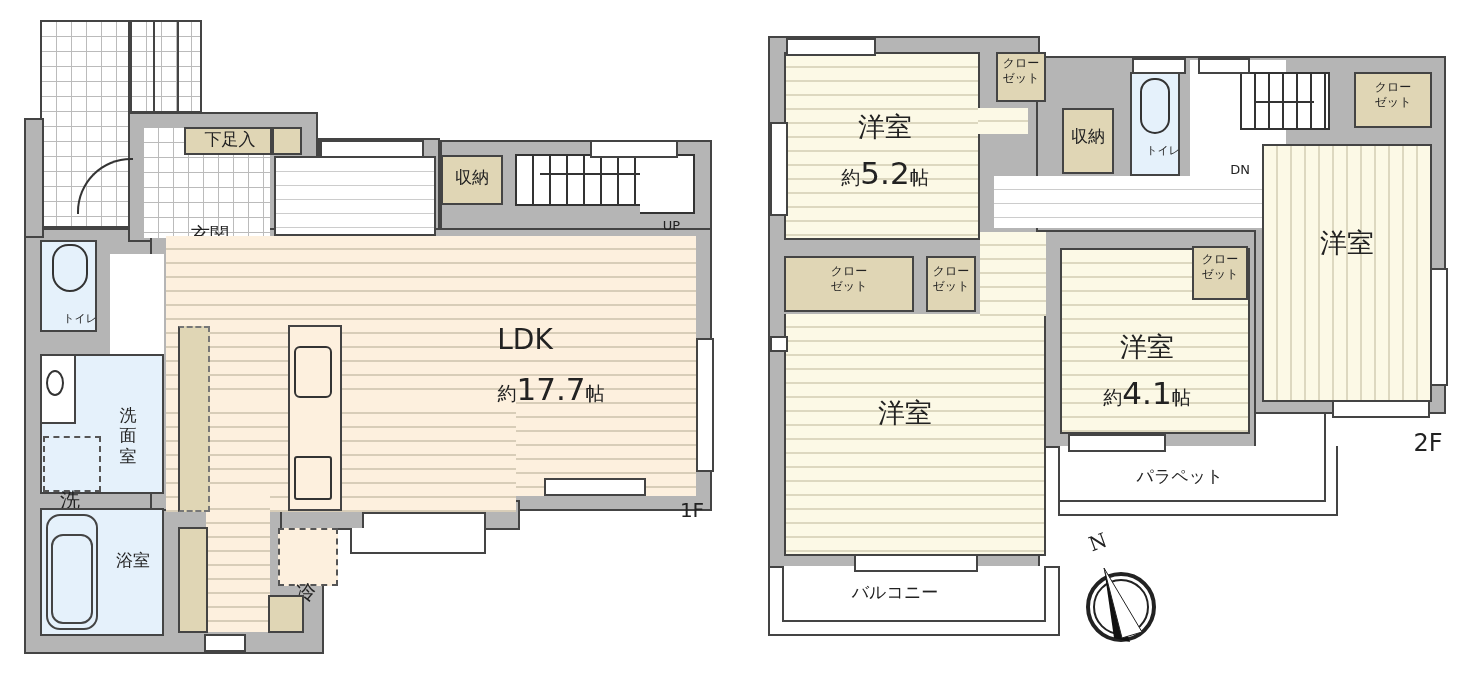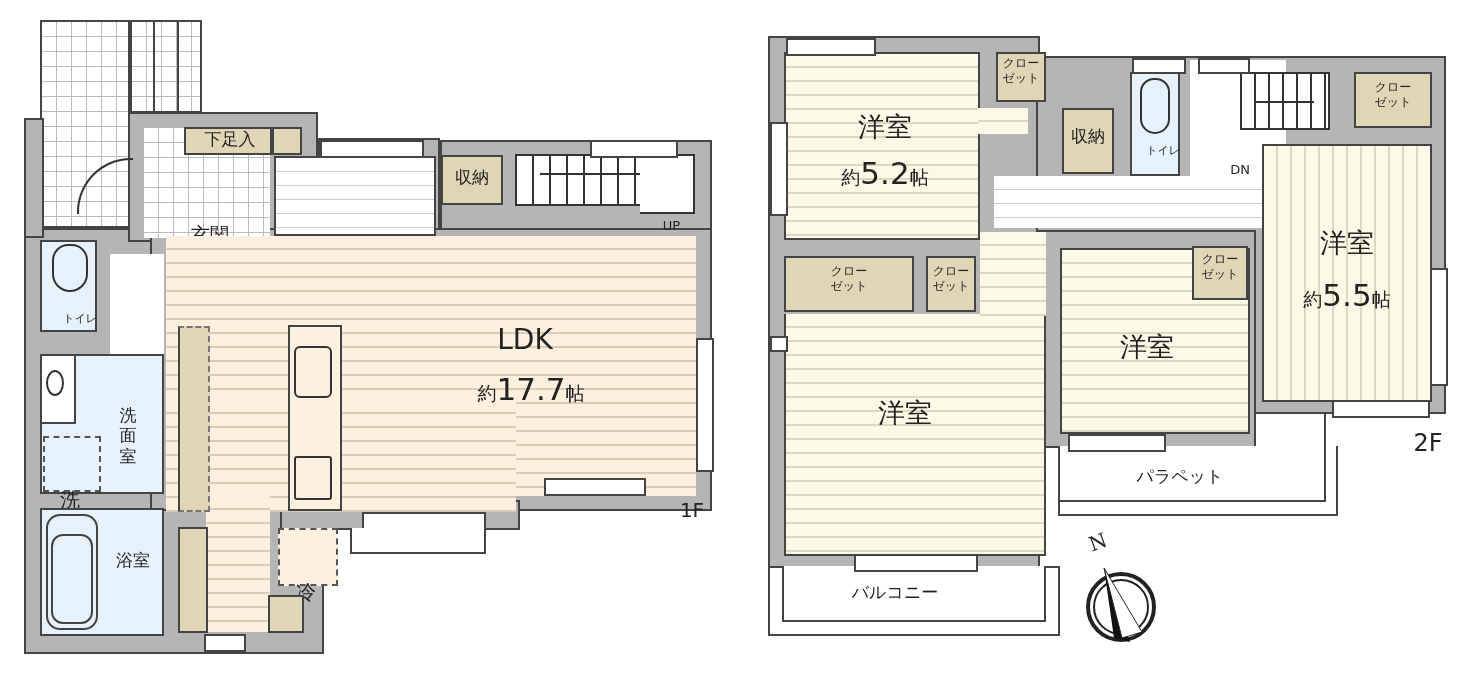--- a/index.html
+++ b/index.html
@@ -60,21 +60,21 @@
   <div class="abs" style="left:515px;top:154px;width:180px;height:52px;background:repeating-linear-gradient(to right,#fff 0,#fff 15px,#333 15px,#333 17px);border:2px solid #333;"></div>
   <div class="abs white" style="left:640px;top:154px;width:55px;height:60px;border:2px solid #333;border-left:none;"></div>
   <div class="abs" style="left:540px;top:173px;width:100px;height:2px;background:#333;"></div>
   <div class="label tiny" style="left:650px;top:218px;width:30px;font-size:13px;">UP</div>
 
   <div class="abs ldk" style="left:166px;top:236px;width:530px;height:260px;"></div>
   <div class="abs ldk" style="left:166px;top:400px;width:350px;height:112px;"></div>
   <div class="abs ldk" style="left:206px;top:496px;width:64px;height:136px;"></div>
 
   <div class="label big" style="left:470px;top:322px;width:110px;font-size:28px;">LDK</div>
-  <div class="label area" style="left:461px;top:370px;width:140px;">
+  <div class="label area" style="left:481px;top:370px;width:140px;">
     <span>約</span><b>17.7</b><span>帖</span>
   </div>
 
   <div class="abs storage" style="left:178px;top:326px;width:32px;height:186px;border:2px dashed #777;border-left:2px solid #444;"></div>
   <div class="abs storage" style="left:178px;top:527px;width:30px;height:106px;"></div>
   <div class="abs" style="left:288px;top:325px;width:54px;height:186px;background:#fdf0de;border:2px solid #444;"></div>
   <div class="abs" style="left:294px;top:346px;width:38px;height:52px;border:2px solid #333;border-radius:6px;background:#fdf0de;"></div>
   <div class="abs" style="left:294px;top:456px;width:38px;height:44px;border:2px solid #333;border-radius:3px;background:#fdf0de;"></div>
   <div class="dashbox" style="left:278px;top:528px;width:56px;height:54px;background:#fdf0de;"></div>
   <div class="label mid" style="left:278px;top:540px;width:56px;">冷</div>
@@ -137,37 +137,37 @@
   <div class="abs wet" style="left:390px;top:72px;width:50px;height:104px;border:2px solid #444;"></div>
   <div class="abs" style="left:400px;top:78px;width:30px;height:56px;border:2px solid #333;border-radius:15px 15px 16px 16px;"></div>
   <div class="label tiny" style="left:390px;top:144px;width:50px;">トイレ</div>
 
   <div class="abs storage" style="left:614px;top:72px;width:78px;height:56px;"></div>
   <div class="label xs" style="left:614px;top:80px;width:78px;"><span>クロー</span><br><span>ゼット</span></div>
 
   <div class="abs yoshitsu-v" style="left:262px;top:144px;width:0;height:0;"></div>
   <div class="abs yoshitsu-v" style="left:522px;top:144px;width:170px;height:258px;border:2px solid #444;"></div>
   <div class="label big" style="left:552px;top:226px;width:110px;font-size:27px;">洋室</div>
-  <div class="label area" style="left:547px;top:276px;width:120px;">
-    <span>約</span><b>5.5</b><span>帖</span>
-  </div>
 
   <div class="abs storage" style="left:44px;top:256px;width:130px;height:56px;"></div>
   <div class="label xs" style="left:44px;top:264px;width:130px;"><span>クロー</span><br><span>ゼット</span></div>
   <div class="abs storage" style="left:186px;top:256px;width:50px;height:56px;"></div>
   <div class="label xs" style="left:186px;top:264px;width:50px;"><span>クロー</span><br><span>ゼット</span></div>
 
   <div class="abs yoshitsu" style="left:44px;top:314px;width:262px;height:242px;border:2px solid #444;border-top:none;"></div>
   <div class="abs yoshitsu" style="left:240px;top:232px;width:66px;height:84px;"></div>
   <div class="label big" style="left:110px;top:396px;width:110px;font-size:27px;">洋室</div>
 
   <div class="abs yoshitsu" style="left:320px;top:248px;width:190px;height:186px;border:2px solid #444;"></div>
   <div class="abs storage" style="left:452px;top:246px;width:56px;height:54px;"></div>
   <div class="label xs" style="left:452px;top:252px;width:56px;"><span>クロー</span><br><span>ゼット</span></div>
   <div class="label big" style="left:352px;top:330px;width:110px;font-size:27px;">洋室</div>
+  <div class="label area" style="left:347px;top:374px;width:120px;">
+    <span>約</span><b>4.1</b><span>帖</span>
+  </div>
 
   <div class="abs outline" style="left:318px;top:446px;width:280px;height:70px;border-top:none;"></div>
   <div class="abs" style="left:318px;top:500px;width:266px;height:2px;background:#444;"></div>
   <div class="abs" style="left:584px;top:414px;width:2px;height:88px;background:#444;"></div>
   <div class="label sm" style="left:390px;top:466px;width:100px;">パラペット</div>
 
   <div class="abs outline" style="left:28px;top:566px;width:292px;height:70px;"></div>
   <div class="abs outline" style="left:42px;top:566px;width:264px;height:56px;border-top:none;"></div>
   <div class="label sm" style="left:100px;top:582px;width:110px;">バルコニー</div>
 

